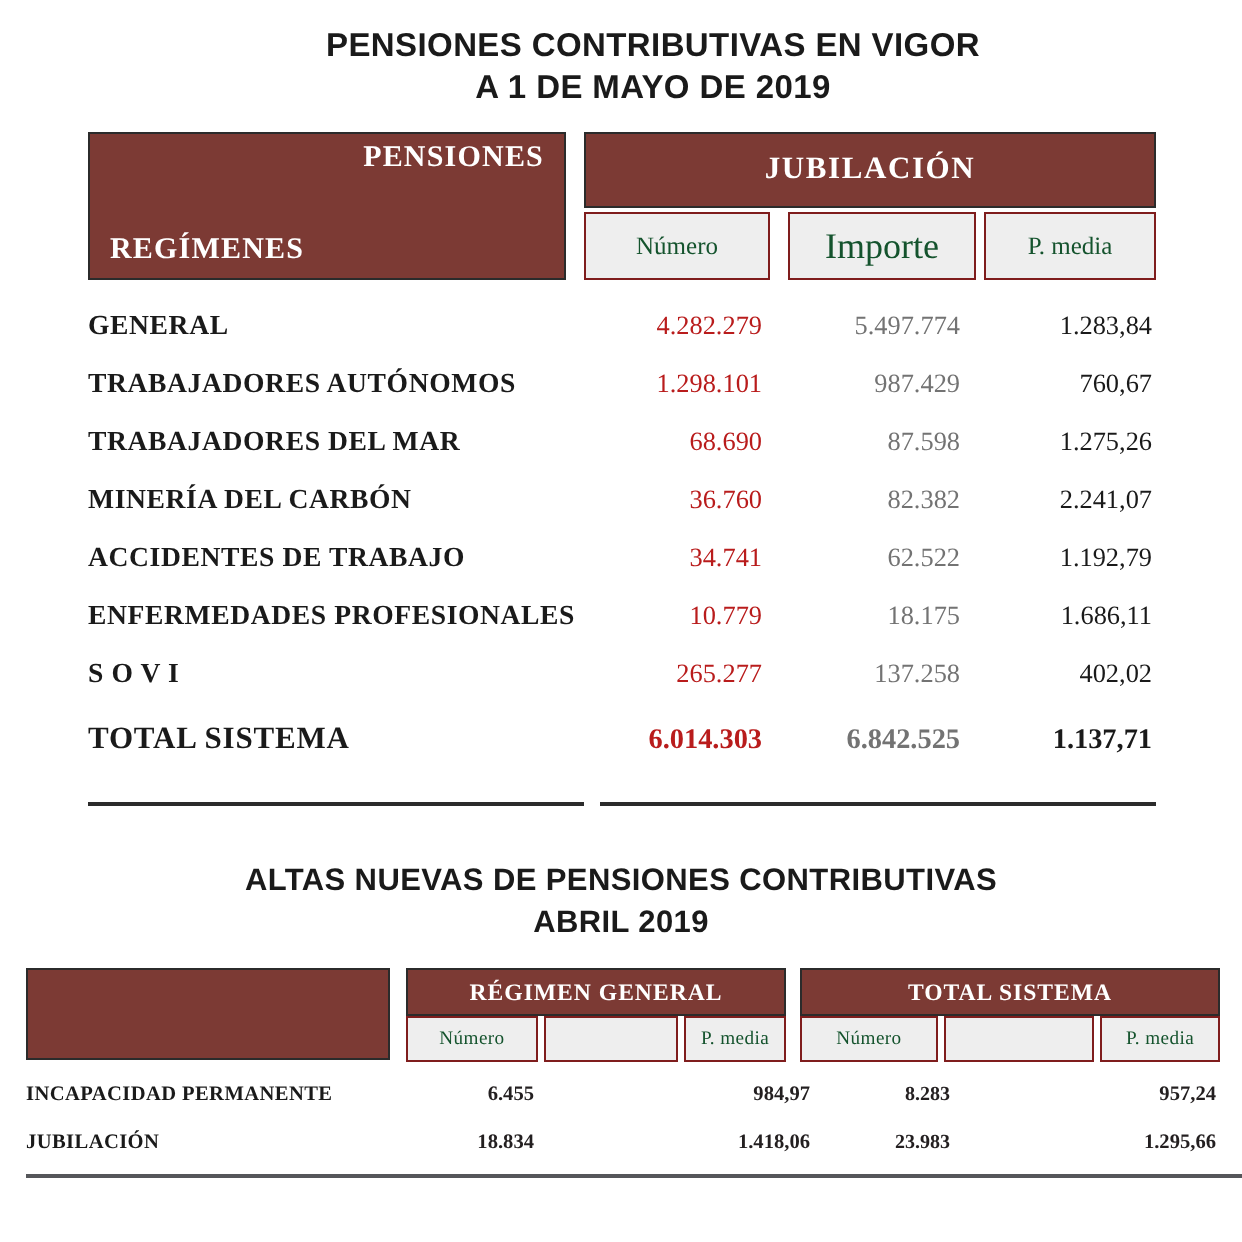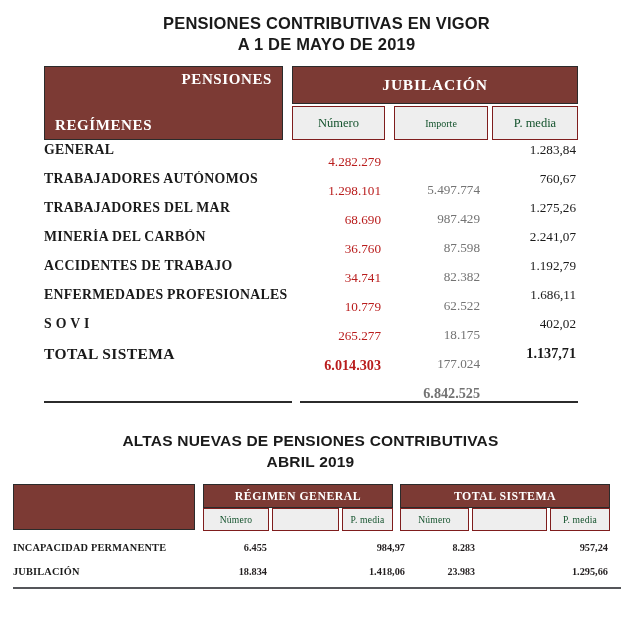--- a/index.html
+++ b/index.html
@@ -96,34 +96,34 @@
     top: 66px;
     width: 286px;
     height: 38px;
     display: flex;
     align-items: center;
     justify-content: center;
     font-size: 15.5px;
     letter-spacing: 0.8px;
   }
   #t1-sub-numero  { position: absolute; left: 292px; top: 106px; width: 93px;  height: 34px; font-size: 12.5px; }
-  #t1-sub-importe { position: absolute; left: 394px; top: 106px; width: 94px;  height: 34px; font-size: 10px; text-align: center; }
+  #t1-sub-importe { position: absolute; left: 394px; top: 106px; width: 94px;  height: 34px; font-size: 18px; text-align: center; }
   #t1-sub-pmedia  { position: absolute; left: 492px; top: 106px; width: 86px;  height: 34px; font-size: 12.5px; }
 
   
   #t1-body {
     position: absolute;
     left: 44px;
     top: 142px;
     width: 534px;
   }
   .t1-row {
     display: flex;
     height: 29px;
-    align-items: flex-start;
+    align-items: flex-end;
   }
   .t1-label {
     width: 248px;
     font-size: 13.8px;
     font-weight: bold;
     letter-spacing: 0.3px;
     color: #1a1a1a;
     white-space: nowrap;
     overflow: hidden;
   }
@@ -315,21 +315,21 @@
     <div class="t1-row">
       <div class="t1-label">ENFERMEDADES PROFESIONALES</div>
       <div class="t1-num">10.779</div>
       <div class="t1-imp">18.175</div>
       <div class="t1-pm">1.686,11</div>
     </div>
 
     <div class="t1-row">
       <div class="t1-label">S O V I</div>
       <div class="t1-num">265.277</div>
-      <div class="t1-imp">177.024</div>
+      <div class="t1-imp">137.258</div>
       <div class="t1-pm">402,02</div>
     </div>
 
     <div class="t1-row total">
       <div class="t1-label">TOTAL SISTEMA</div>
       <div class="t1-num">6.014.303</div>
       <div class="t1-imp">6.842.525</div>
       <div class="t1-pm">1.137,71</div>
     </div>
 

